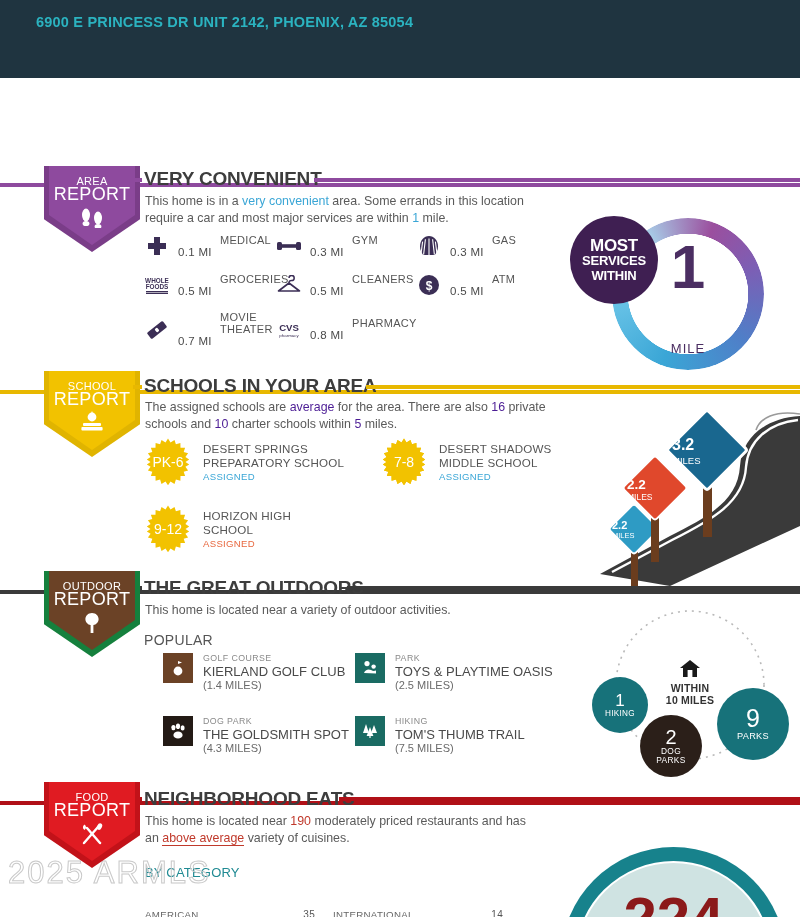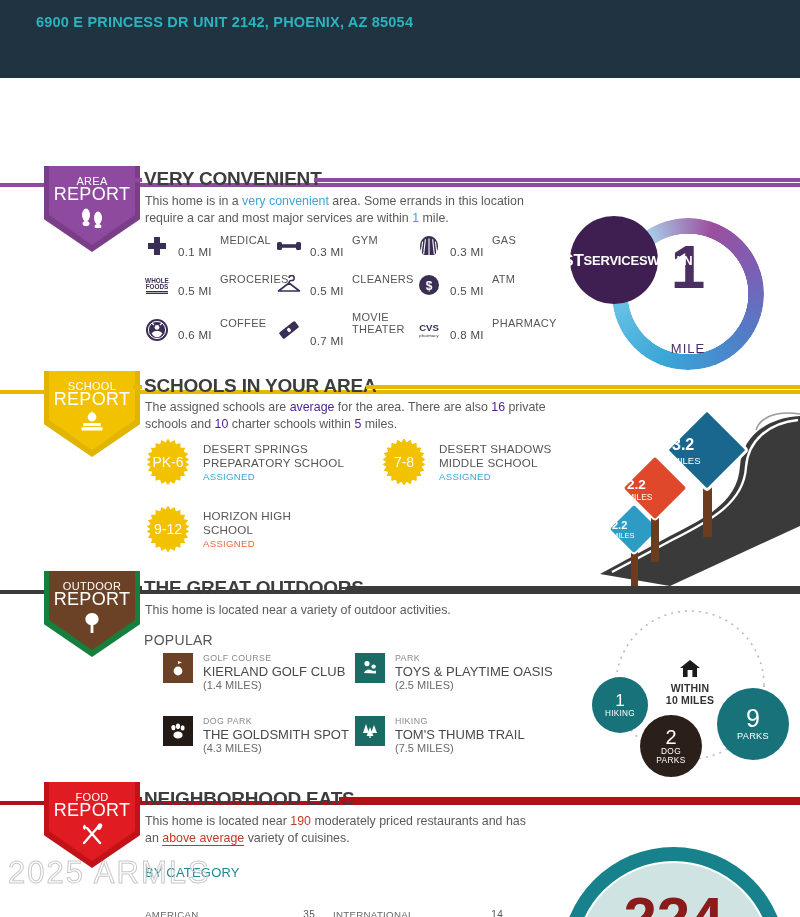--- a/index.html
+++ b/index.html
@@ -62,21 +62,21 @@
   .donut { position:absolute; }
   .donut .ring { position:absolute; inset:0; border-radius:50%;
     background:conic-gradient(from 20deg,#9b4f9e 0deg,#7b5fb5 50deg,#4f7fc8 110deg,#3aa6d6 180deg,#6cc5e8 250deg,#a9dcf0 300deg,#9b4f9e 360deg);
     -webkit-mask: radial-gradient(circle, transparent 60px, #000 60.5px);
             mask: radial-gradient(circle, transparent 60px, #000 60.5px); }
   .donut .num { position:absolute; left:0; top:18px; width:100%; text-align:center;
     font-size:62px; font-weight:bold; color:#4b2e62; line-height:62px; }
   .donut .unit { position:absolute; left:0; bottom:14px; width:100%; text-align:center;
     font-size:13px; color:#4b2e62; letter-spacing:1px; }
   .donut .cap { position:absolute; border-radius:50%; background:#3f1f52;
-    display:flex; align-items:center; justify-content:center; 
+    display:flex; align-items:center; justify-content:center; flex-direction:column;
     color:#fff; text-align:center; line-height:15px; }
   .donut .cap .l1 { font-size:17px; font-weight:bold; letter-spacing:-.3px; }
   .donut .cap .l2 { font-size:13px; font-weight:bold; letter-spacing:-.2px; }
   .donut .cap .l3 { font-size:13px; font-weight:bold; letter-spacing:-.2px; }
 
   
   .school { position:absolute; display:flex; align-items:center; gap:11px; }
   .burst { width:48px; height:48px; flex:0 0 48px; position:relative;
     display:flex; align-items:center; justify-content:center; }
   .burst svg { position:absolute; inset:0; }
@@ -216,32 +216,20 @@
     <div class="amen">
       <div class="ic">
         <svg width="22" height="22" viewBox="0 0 22 22">
             <circle cx="11" cy="11" r="10" fill="#3b2e55"></circle>
             <text x="11" y="15.6" font-size="12" font-weight="bold" fill="#fff" text-anchor="middle" font-family="Liberation Sans">$</text>
           </svg>
       </div>
       <div class="tx"><b>ATM</b><span class="d">0.5 MI</span></div>
     </div>
 
-    <div class="amen">
-      <div class="ic">
-        <svg width="24" height="24" viewBox="0 0 24 24">
-            <circle cx="12" cy="12" r="11" fill="#3b2e55"></circle>
-            <circle cx="12" cy="12" r="8.6" fill="none" stroke="#fff" stroke-width="1"></circle>
-            <circle cx="12" cy="9.4" r="2.4" fill="#fff"></circle>
-            <path d="M6.6 15.6c1.4-2.2 3.2-2.6 5.4-2.6s4 .4 5.4 2.6c-1.3 2.4-3.2 3.6-5.4 3.6s-4.1-1.2-5.4-3.6z" fill="#fff"></path>
-            <path d="M9 7.2 7 5M15 7.2 17 5" stroke="#fff" stroke-width="1.2"></path>
-          </svg>
-      </div>
-      <div class="tx"><b>COFFEE</b><span class="d">0.6 MI</span></div>
-    </div>
     <div class="amen">
       <div class="ic">
         <svg width="24" height="24" viewBox="0 0 24 24">
             <g transform="rotate(-38 12 12)">
               <rect x="2" y="8" width="20" height="8" rx="1.4" fill="#3b2e55"></rect>
               <rect x="10.4" y="10" width="3.2" height="4" rx="1" fill="#fff"></rect>
             </g>
           </svg>
       </div>
       <div class="tx"><b>MOVIE THEATER</b><span class="d">0.7 MI</span></div>

